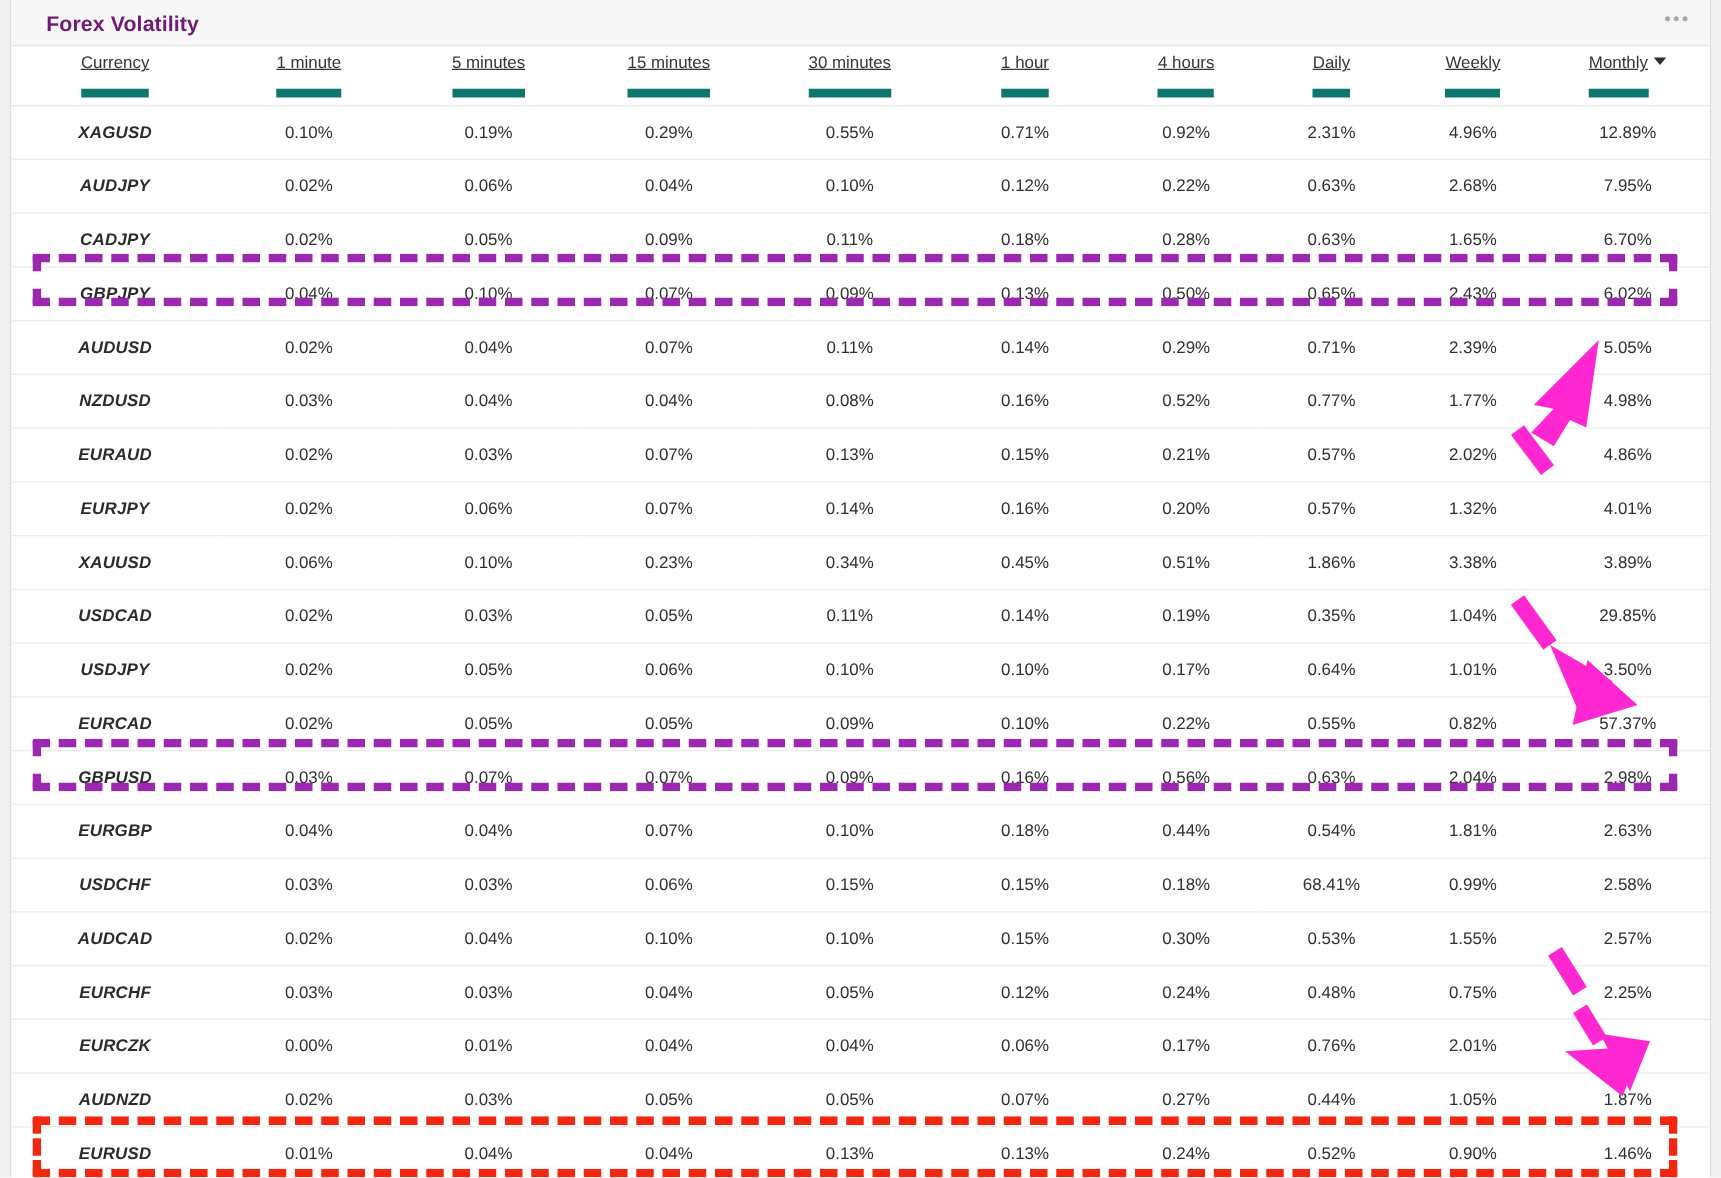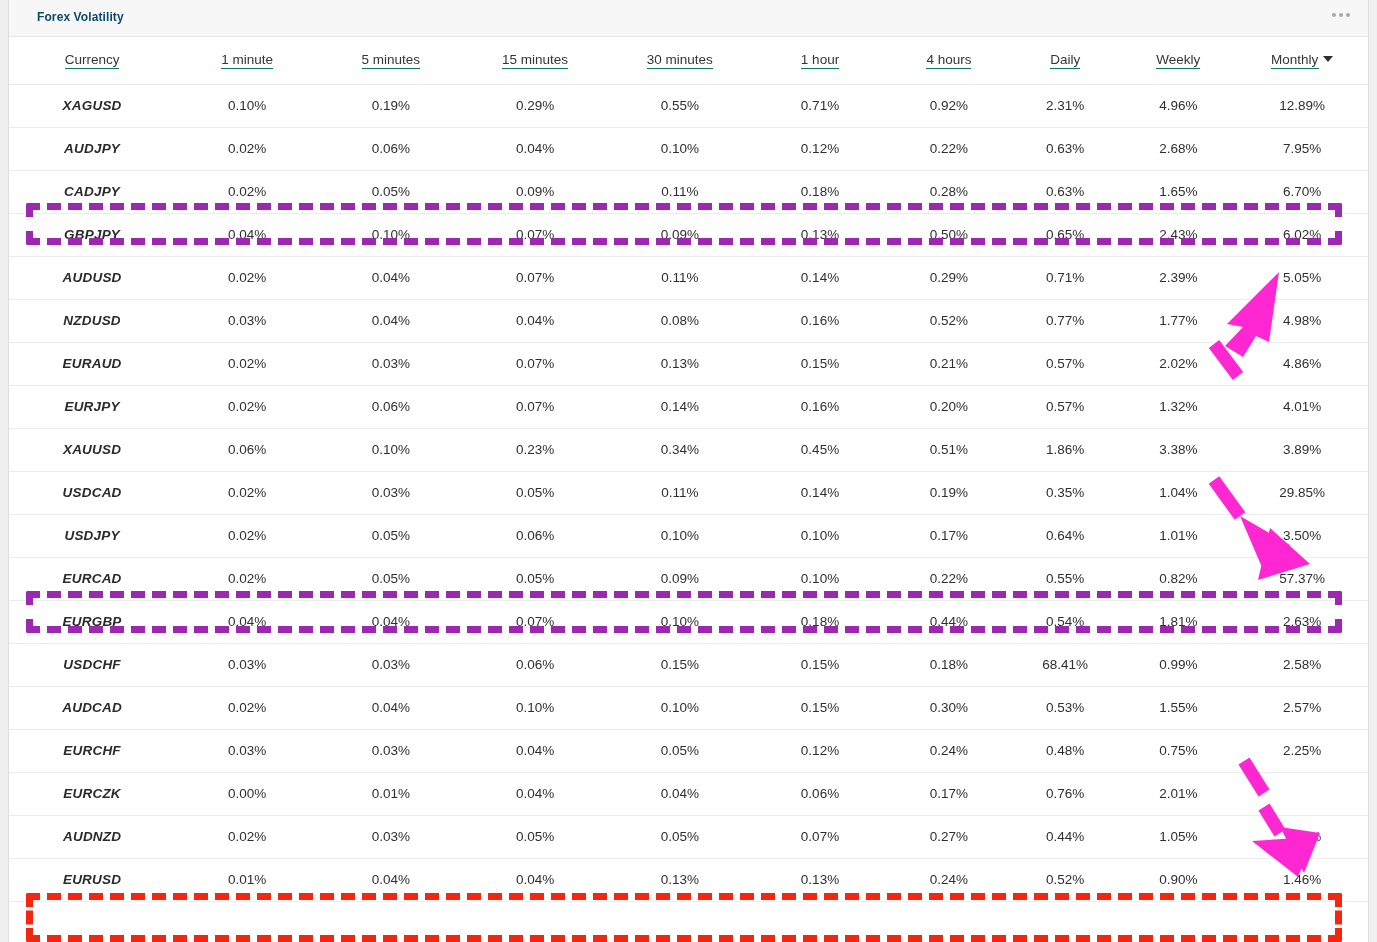--- a/index.html
+++ b/index.html
@@ -33,23 +33,23 @@
   .titlebar {
     position: relative;
     height: 37px;
     background: #f7f7f7;
     border-bottom: 1px solid #e6e6e6;
   }
   .titlebar-text {
     position: absolute;
     left: 28px;
     top: 10px;
-    font-size: 12px;
+    font-size: 17px;
     font-weight: bold;
-    color: #0c4a6e;
+    color: #701a75;
     letter-spacing: .1px;
     text-align: center;
   }
   .kebab {
     position: absolute;
     right: 18px;
     top: 13px;
     display: flex;
     gap: 3px;
     cursor: pointer;
@@ -78,23 +78,24 @@
     white-space: nowrap;
   }
   table.vol thead th {
     height: 47px;
     font-weight: normal;
     color: #353535;
     border-bottom: 1px solid #e8e8e8;
   }
   .hdr-inner {
     display: inline-block;
-    border-bottom: 1px solid #0f766e;
-    padding-bottom: 1px;
+    border-bottom: 7px solid #0f766e;
+    padding-bottom: 14px;
     line-height: 15px;
+    text-decoration: underline;
   }
   .hdr-sorted .hdr-inner { padding-right: 1px; }
   .caret {
     display: inline-block;
     margin-left: 4px;
     width: 0; height: 0;
     border-left: 5px solid transparent;
     border-right: 5px solid transparent;
     border-top: 6px solid #2f2f2f;
     vertical-align: 2px;
@@ -312,20 +313,32 @@
             <td>0.05%</td>
             <td>0.05%</td>
             <td>0.09%</td>
             <td>0.10%</td>
             <td>0.22%</td>
             <td>0.55%</td>
             <td>0.82%</td>
             <td>57.37%</td>
           </tr>
           <tr>
+            <td class="sym">GBPUSD</td>
+            <td>0.03%</td>
+            <td>0.07%</td>
+            <td>0.07%</td>
+            <td>0.09%</td>
+            <td>0.16%</td>
+            <td>0.56%</td>
+            <td>0.63%</td>
+            <td>2.04%</td>
+            <td>2.98%</td>
+          </tr>
+          <tr>
             <td class="sym">EURGBP</td>
             <td>0.04%</td>
             <td>0.04%</td>
             <td>0.07%</td>
             <td>0.10%</td>
             <td>0.18%</td>
             <td>0.44%</td>
             <td>0.54%</td>
             <td>1.81%</td>
             <td>2.63%</td>

